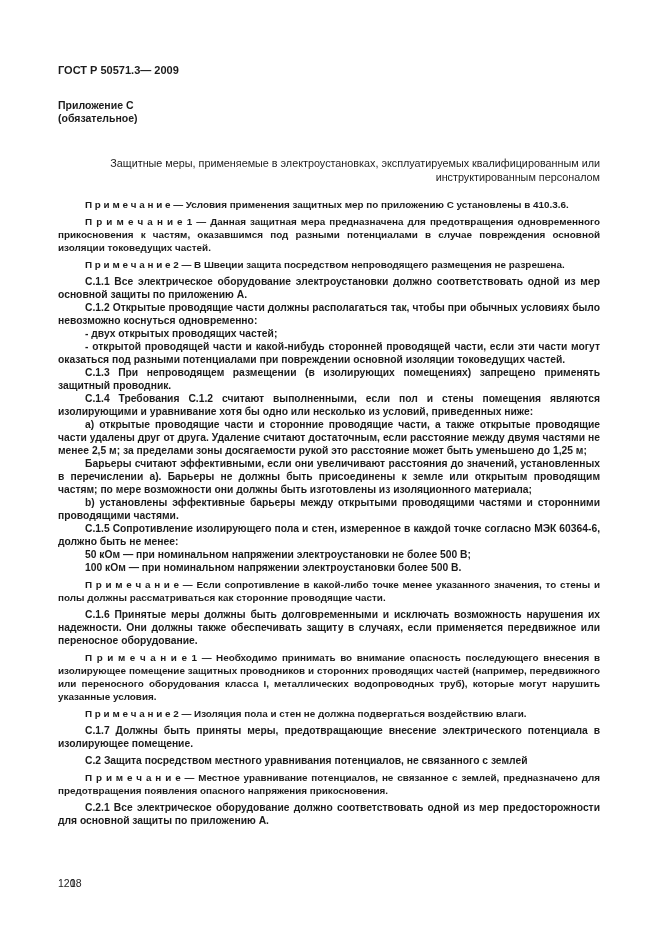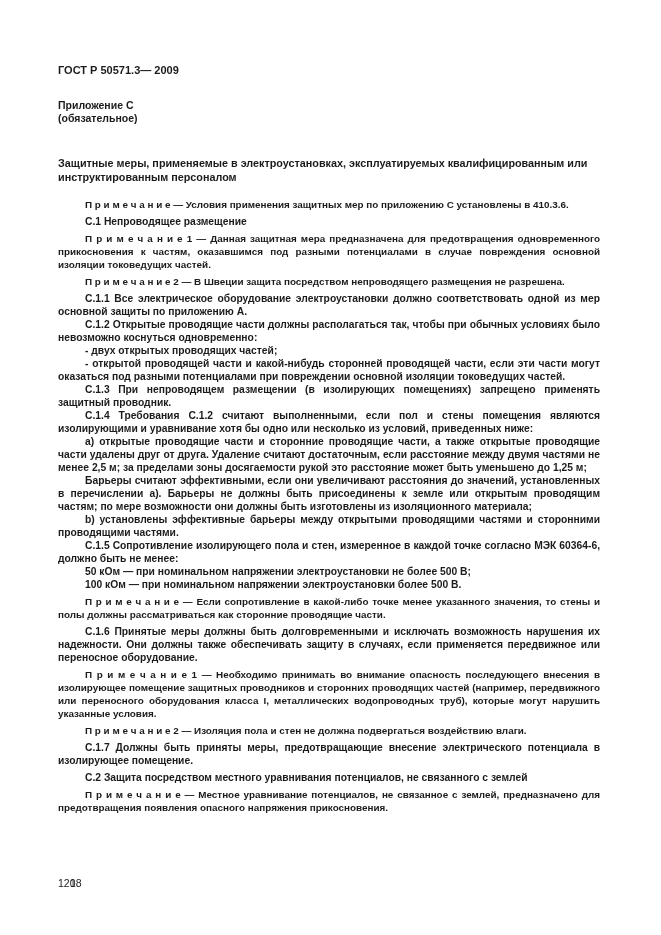--- a/index.html
+++ b/index.html
@@ -26,22 +26,22 @@
   }
   .annex {
     margin-top: 22px;
     text-align: left;
     font-weight: bold;
     font-size: 10.5px;
     line-height: 12.5px;
   }
   .main-title {
     margin-top: 33px;
-    text-align: left;
-    font-weight: bold;
+    text-align: right;
+    font-weight: normal;
     font-size: 10.8px;
     line-height: 13.5px;
   }
   .body-text {
     margin-top: 14px;
     font-size: 10.3px;
     line-height: 13px;
     text-align: justify;
   }
   .body-text p {
@@ -85,21 +85,20 @@
 
     <div class="annex">
       <div>Приложение С</div>
       <div>(обязательное)</div>
     </div>
 
     <div class="main-title">Защитные меры, применяемые в электроустановках, эксплуатируемых квалифицированным или инструктированным персоналом</div>
 
     <div class="body-text">
       <p class="note">П р и м е ч а н и е — Условия применения защитных мер по приложению С установлены в 410.3.6.</p>
-      <p class="head">С.1 Непроводящее размещение</p>
       <p class="note">П р и м е ч а н и е 1 — Данная защитная мера предназначена для предотвращения одновременного прикосновения к частям, оказавшимся под разными потенциалами в случае повреждения основной изоляции токоведущих частей.</p>
       <p class="note">П р и м е ч а н и е 2 — В Швеции защита посредством непроводящего размещения не разрешена.</p>
       <p class="para">С.1.1 Все электрическое оборудование электроустановки должно соответствовать одной из мер основной защиты по приложению А.</p>
       <p class="para">С.1.2 Открытые проводящие части должны располагаться так, чтобы при обычных условиях было невозможно коснуться одновременно:</p>
       <p class="para">- двух открытых проводящих частей;</p>
       <p class="para">- открытой проводящей части и какой-нибудь сторонней проводящей части, если эти части могут оказаться под разными потенциалами при повреждении основной изоляции токоведущих частей.</p>
       <p class="para">С.1.3 При непроводящем размещении (в изолирующих помещениях) запрещено применять защитный проводник.</p>
       <p class="para">С.1.4 Требования С.1.2 считают выполненными, если пол и стены помещения являются изолирующими и уравнивание хотя бы одно или несколько из условий, приведенных ниже:</p>
       <p class="para">a) открытые проводящие части и сторонние проводящие части, а также открытые проводящие части удалены друг от друга. Удаление считают достаточным, если расстояние между двумя частями не менее 2,5 м; за пределами зоны досягаемости рукой это расстояние может быть уменьшено до 1,25 м;</p>
       <p class="para">Барьеры считают эффективными, если они увеличивают расстояния до значений, установленных в перечислении a). Барьеры не должны быть присоединены к земле или открытым проводящим частям; по мере возможности они должны быть изготовлены из изоляционного материала;</p>
@@ -107,20 +106,21 @@
       <p class="para">С.1.5 Сопротивление изолирующего пола и стен, измеренное в каждой точке согласно МЭК 60364-6, должно быть не менее:</p>
       <p class="para">50 кОм — при номинальном напряжении электроустановки не более 500 В;</p>
       <p class="para">100 кОм — при номинальном напряжении электроустановки более 500 В.</p>
       <p class="note">П р и м е ч а н и е — Если сопротивление в какой-либо точке менее указанного значения, то стены и полы должны рассматриваться как сторонние проводящие части.</p>
       <p class="para">С.1.6 Принятые меры должны быть долговременными и исключать возможность нарушения их надежности. Они должны также обеспечивать защиту в случаях, если применяется передвижное или переносное оборудование.</p>
       <p class="note">П р и м е ч а н и е 1 — Необходимо принимать во внимание опасность последующего внесения в изолирующее помещение защитных проводников и сторонних проводящих частей (например, передвижного или переносного оборудования класса I, металлических водопроводных труб), которые могут нарушить указанные условия.</p>
       <p class="note">П р и м е ч а н и е 2 — Изоляция пола и стен не должна подвергаться воздействию влаги.</p>
       <p class="para">С.1.7 Должны быть приняты меры, предотвращающие внесение электрического потенциала в изолирующее помещение.</p>
       <p class="head">С.2 Защита посредством местного уравнивания потенциалов, не связанного с землей</p>
       <p class="note">П р и м е ч а н и е — Местное уравнивание потенциалов, не связанное с землей, предназначено для предотвращения появления опасного напряжения прикосновения.</p>
+      <p class="para">С.2.1 Все электрическое оборудование должно соответствовать одной из мер предосторожности для основной защиты по приложению А.</p>
     </div>
   </div>
 
   <div class="footer">
     <span class="page-left">18</span>
     <span class="page-center">120</span>
   </div>
 </div>
 
 </body></html>

